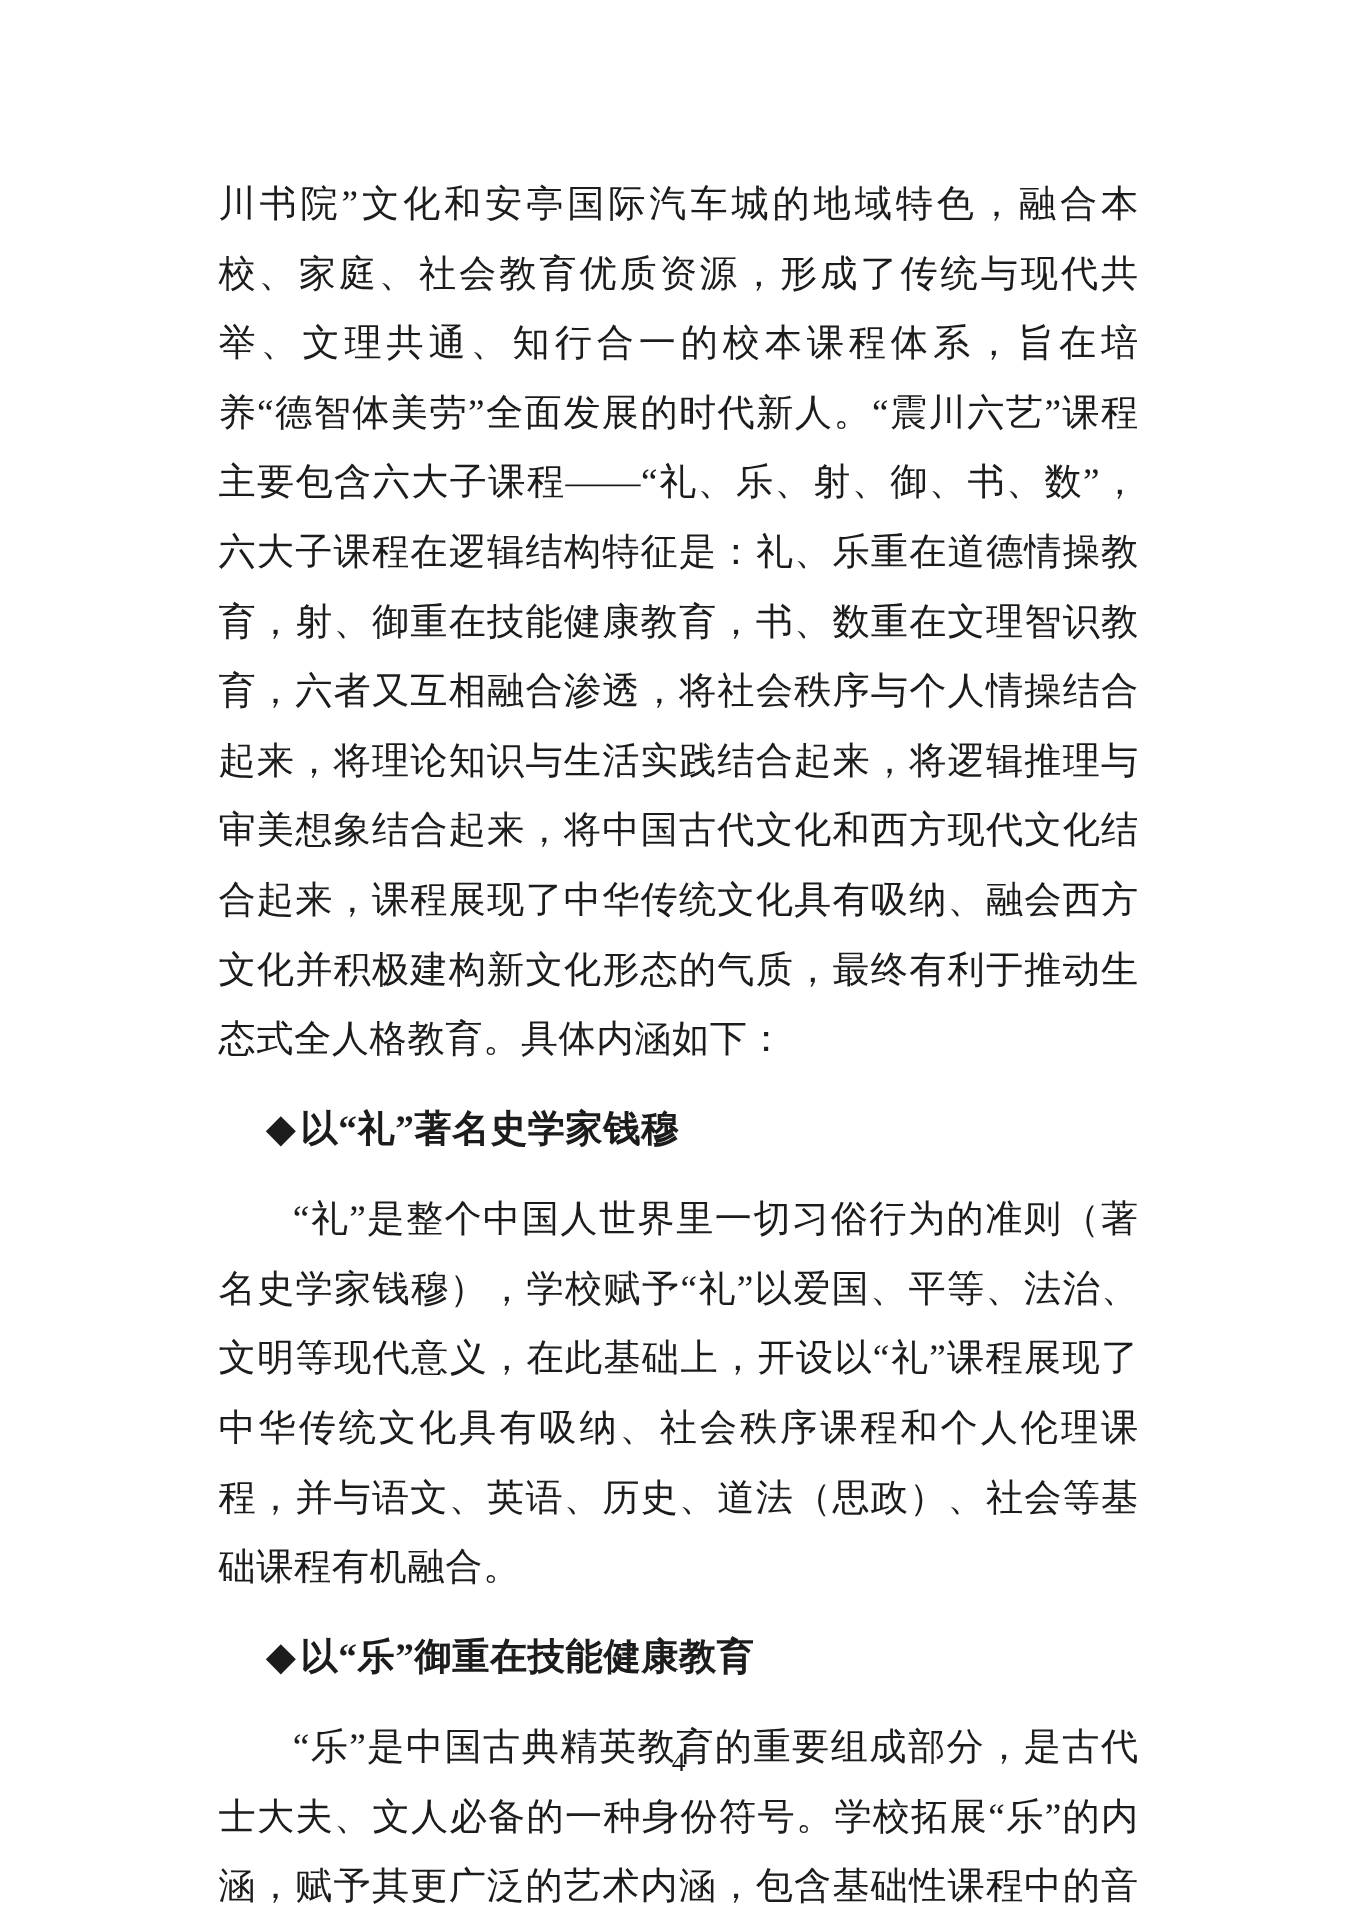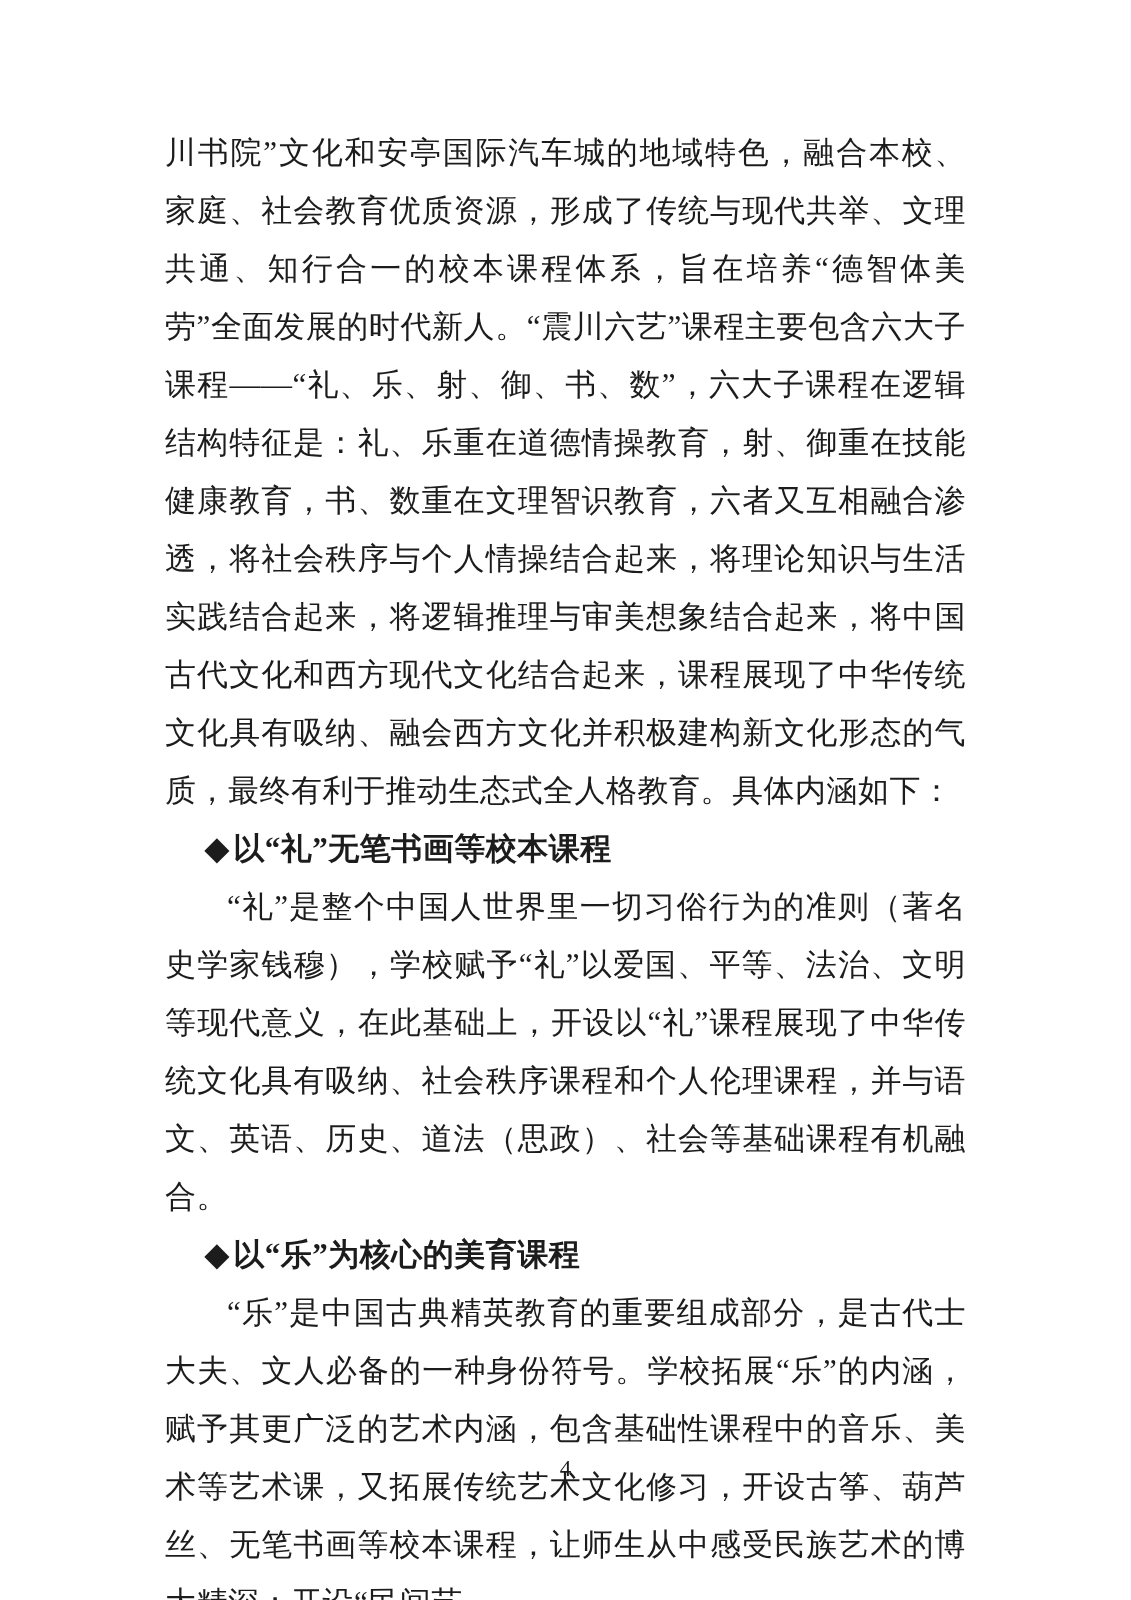--- a/index.html
+++ b/index.html
@@ -16,21 +16,21 @@
     font-family: "Liberation Serif", serif;
     color: #1c1c1c;
   }
   .content {
     position: absolute;
     left: 165px;
     top: 124px;
     width: 801px;
   }
   .content p {
-    margin: 0;
+    margin: 17px;
     padding: 0;
     font-size: 31px;
     line-height: 58px;
     text-align: justify;
     word-break: break-all;
     letter-spacing: 0.5px;
   }
   p.body-par.indent {
     text-indent: 62px;
   }
@@ -56,24 +56,24 @@
   }
 </style>
 </head>
 <body>
 
 <div class="page">
   <div class="content">
 
     <p class="body-par">川书院”文化和安亭国际汽车城的地域特色，融合本校、家庭、社会教育优质资源，形成了传统与现代共举、文理共通、知行合一的校本课程体系，旨在培养“德智体美劳”全面发展的时代新人。“震川六艺”课程主要包含六大子课程——“礼、乐、射、御、书、数”，六大子课程在逻辑结构特征是：礼、乐重在道德情操教育，射、御重在技能健康教育，书、数重在文理智识教育，六者又互相融合渗透，将社会秩序与个人情操结合起来，将理论知识与生活实践结合起来，将逻辑推理与审美想象结合起来，将中国古代文化和西方现代文化结合起来，课程展现了中华传统文化具有吸纳、融会西方文化并积极建构新文化形态的气质，最终有利于推动生态式全人格教育。具体内涵如下：</p>
 
-    <p class="heading"><span class="bullet">◆</span><span>以“礼”无笔书画等校本课程</span></p>
+    <p class="heading"><span class="bullet">◆</span><span>以“礼”著名史学家钱穆</span></p>
 
     <p class="body-par indent">“礼”是整个中国人世界里一切习俗行为的准则（著名史学家钱穆），学校赋予“礼”以爱国、平等、法治、文明等现代意义，在此基础上，开设以“礼”课程展现了中华传统文化具有吸纳、社会秩序课程和个人伦理课程，并与语文、英语、历史、道法（思政）、社会等基础课程有机融合。</p>
 
-    <p class="heading"><span class="bullet">◆</span><span>以“乐”为核心的美育课程</span></p>
+    <p class="heading"><span class="bullet">◆</span><span>以“乐”御重在技能健康教育</span></p>
 
     <p class="body-par indent">“乐”是中国古典精英教育的重要组成部分，是古代士大夫、文人必备的一种身份符号。学校拓展“乐”的内涵，赋予其更广泛的艺术内涵，包含基础性课程中的音乐、美术等艺术课，又拓展传统艺术文化修习，开设古筝、葫芦丝、无笔书画等校本课程，让师生从中感受民族艺术的博大精深；开设“民间艺</p>
 
   </div>
 
   <div class="page-number">4</div>
 </div>
 
 </body></html>

